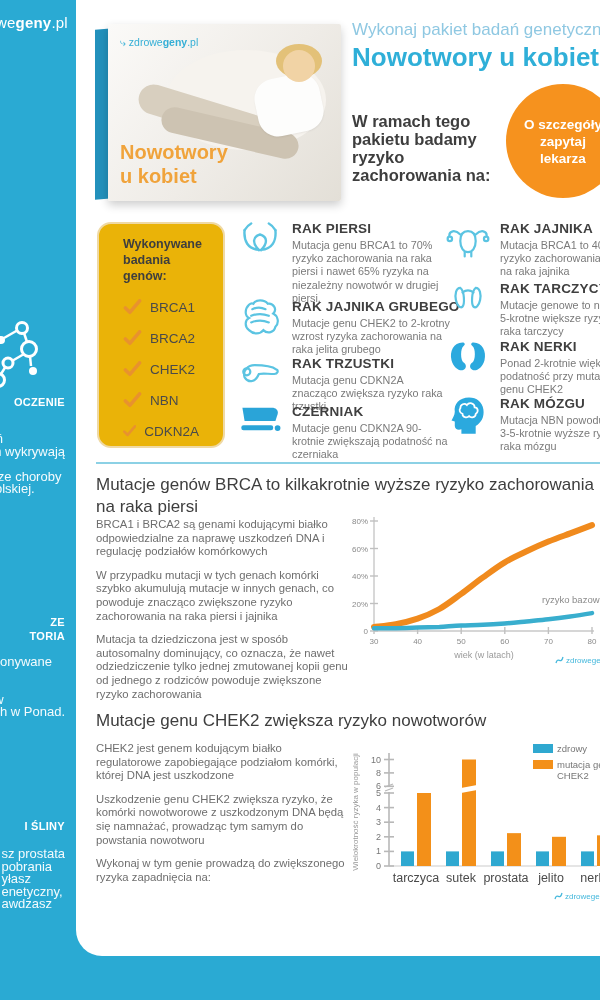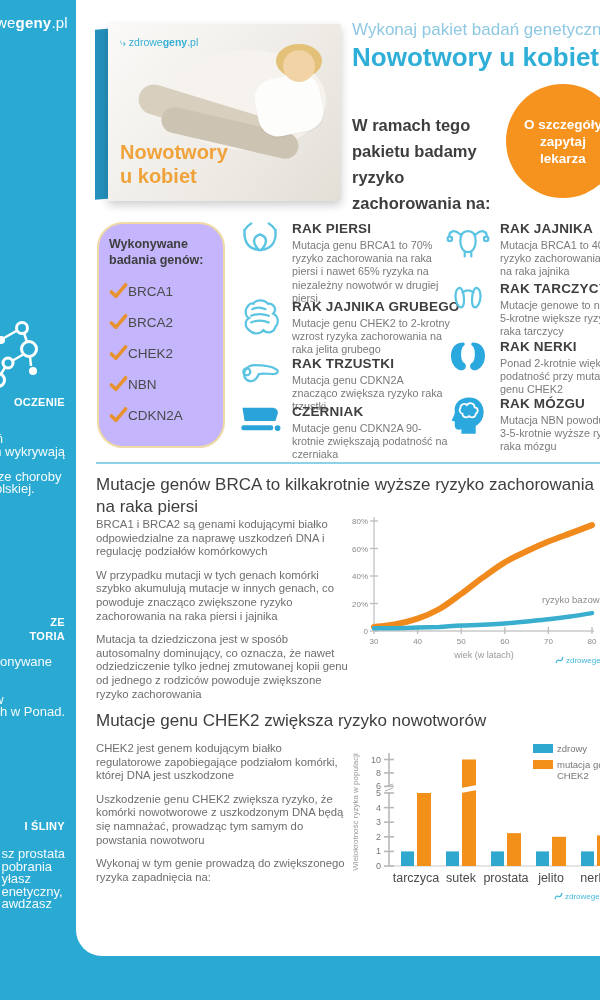--- a/index.html
+++ b/index.html
@@ -24,26 +24,26 @@
   .ph-pillow{position:absolute;left:58px;top:26px;width:160px;height:100px;background:#f6f3ee;border-radius:50%;}
   .ph-leg1{position:absolute;left:28px;top:78px;width:150px;height:30px;background:#d8cfbf;border-radius:16px;transform:rotate(17deg);}
   .ph-leg2{position:absolute;left:52px;top:96px;width:140px;height:26px;background:#cdc3b2;border-radius:14px;transform:rotate(13deg);}
   .ph-torso{position:absolute;left:148px;top:52px;width:66px;height:58px;background:#fdfdfc;border-radius:20px;transform:rotate(-12deg);box-shadow:0 1px 2px rgba(0,0,0,.06);}
   .ph-hair{position:absolute;left:168px;top:20px;width:46px;height:34px;background:#e3c178;border-radius:50%;}
   .ph-head{position:absolute;left:175px;top:26px;width:32px;height:32px;background:#f1d3a5;border-radius:50%;}
   .pbox-title{position:absolute;left:12px;top:116px;font-size:20px;line-height:24px;font-weight:700;color:#F0A33B;}
   
   .eyebrow{position:absolute;left:352px;top:20px;font-size:17px;color:#8FC8E2;white-space:nowrap;z-index:5;}
   .h-title{position:absolute;left:352px;top:42px;font-size:26px;font-weight:700;color:#2FAFD8;white-space:nowrap;z-index:5;}
-  .intro{position:absolute;left:352px;top:112px;width:160px;font-size:16.5px;line-height:26px;font-weight:600;color:#3E3E3E;z-index:5;}
+  .intro{position:absolute;left:352px;top:112px;width:160px;font-size:16.5px;line-height:18px;font-weight:600;color:#3E3E3E;z-index:5;}
   .badge{position:absolute;left:506px;top:84px;width:114px;height:114px;border-radius:50%;background:#F6921E;color:#fff;display:flex;align-items:center;justify-content:center;text-align:center;font-size:13.5px;font-weight:700;line-height:17px;z-index:5;}
   
-  .genes{position:absolute;left:97px;top:222px;width:128px;height:226px;border:2px solid #EFD9A4;border-radius:26px;background:#c4b5fd;padding:12px 10px;box-sizing:border-box;z-index:4;}
+  .genes{position:absolute;left:97px;top:222px;width:128px;height:226px;border:2px solid #EFD9A4;border-radius:14px;background:#eab308;padding:12px 24px;box-sizing:border-box;z-index:4;}
   .genes-title{font-size:12.5px;font-weight:700;color:#3E3E3E;line-height:16px;}
-  .gene-row{display:flex;align-items:center;margin-top:15px;}
+  .gene-row{display:flex;align-items:center;gap:8px;margin-top:15px;}
   .gene-name{font-size:13.5px;color:#4A4A4A;}
   
   .cicon{position:absolute;width:44px;height:44px;z-index:4;}
   .citem{position:absolute;z-index:4;}
   .ctitle{font-size:13.5px;font-weight:700;color:#3F3F3F;white-space:nowrap;letter-spacing:.2px;}
   .cdesc{margin-top:3px;font-size:10.8px;line-height:13.2px;color:#7A7A7A;}
   .cline{font-size:10.8px;line-height:13.2px;color:#7A7A7A;white-space:nowrap;}
   .mid-text{left:292px;width:158px;}
   .right-text{left:500px;width:120px;}
   

